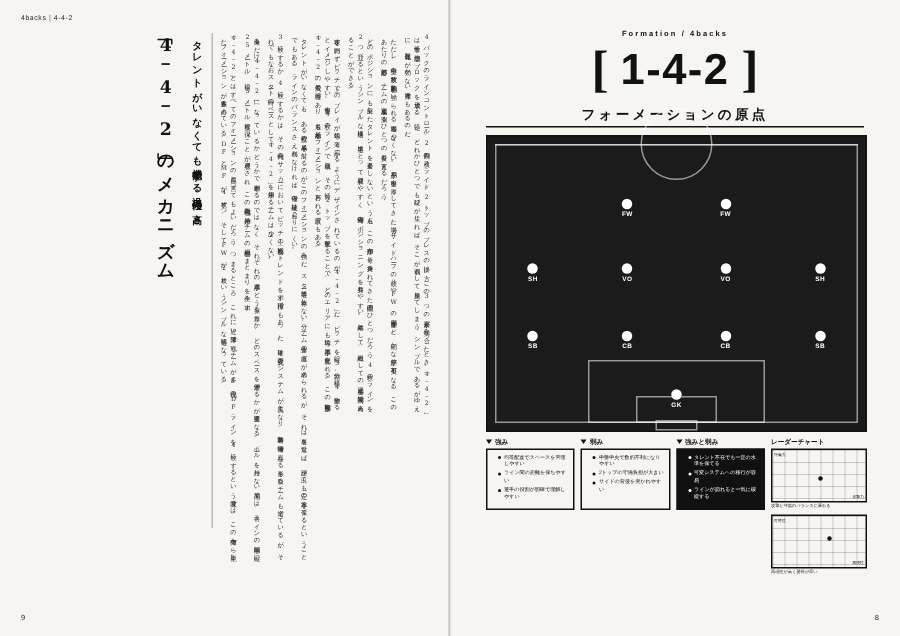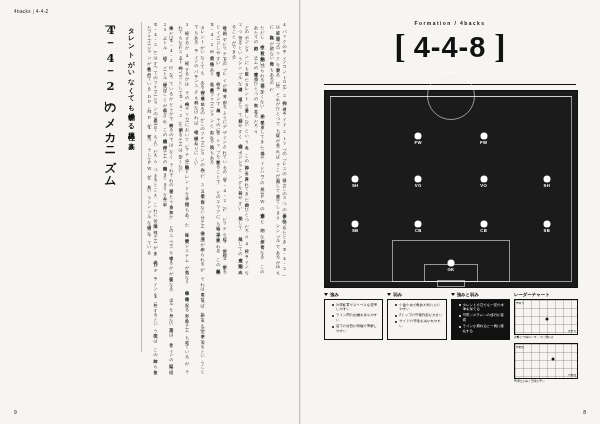--- a/index.html
+++ b/index.html
@@ -224,24 +224,25 @@
   </div>
 
   <div class="page page-right">
 
     <div class="folio-right">8</div>
 
     <div class="r-kicker">Formation / 4backs</div>
 
     <div class="r-title-wrap">
       <span class="bracket">[</span>
-      <span class="r-title">4-4-8</span>
+      <span class="r-title">1-4-2</span>
       <span class="bracket">]</span>
     </div>
 
+    <div class="r-subtitle">フォーメーションの原点</div>
     <div class="r-rule"></div>
 
     <div class="pitch">
 
       <div class="pbox" style="left:5px;top:5px;right:5px;bottom:5px;"></div>
 
       <div class="pline" style="left:5px;right:5px;top:5px;height:1px;"></div>
 
       <div class="pcircle" style="left:50%;top:5px;width:46px;height:46px;transform:translate(-50%,-50%);"></div>
 

